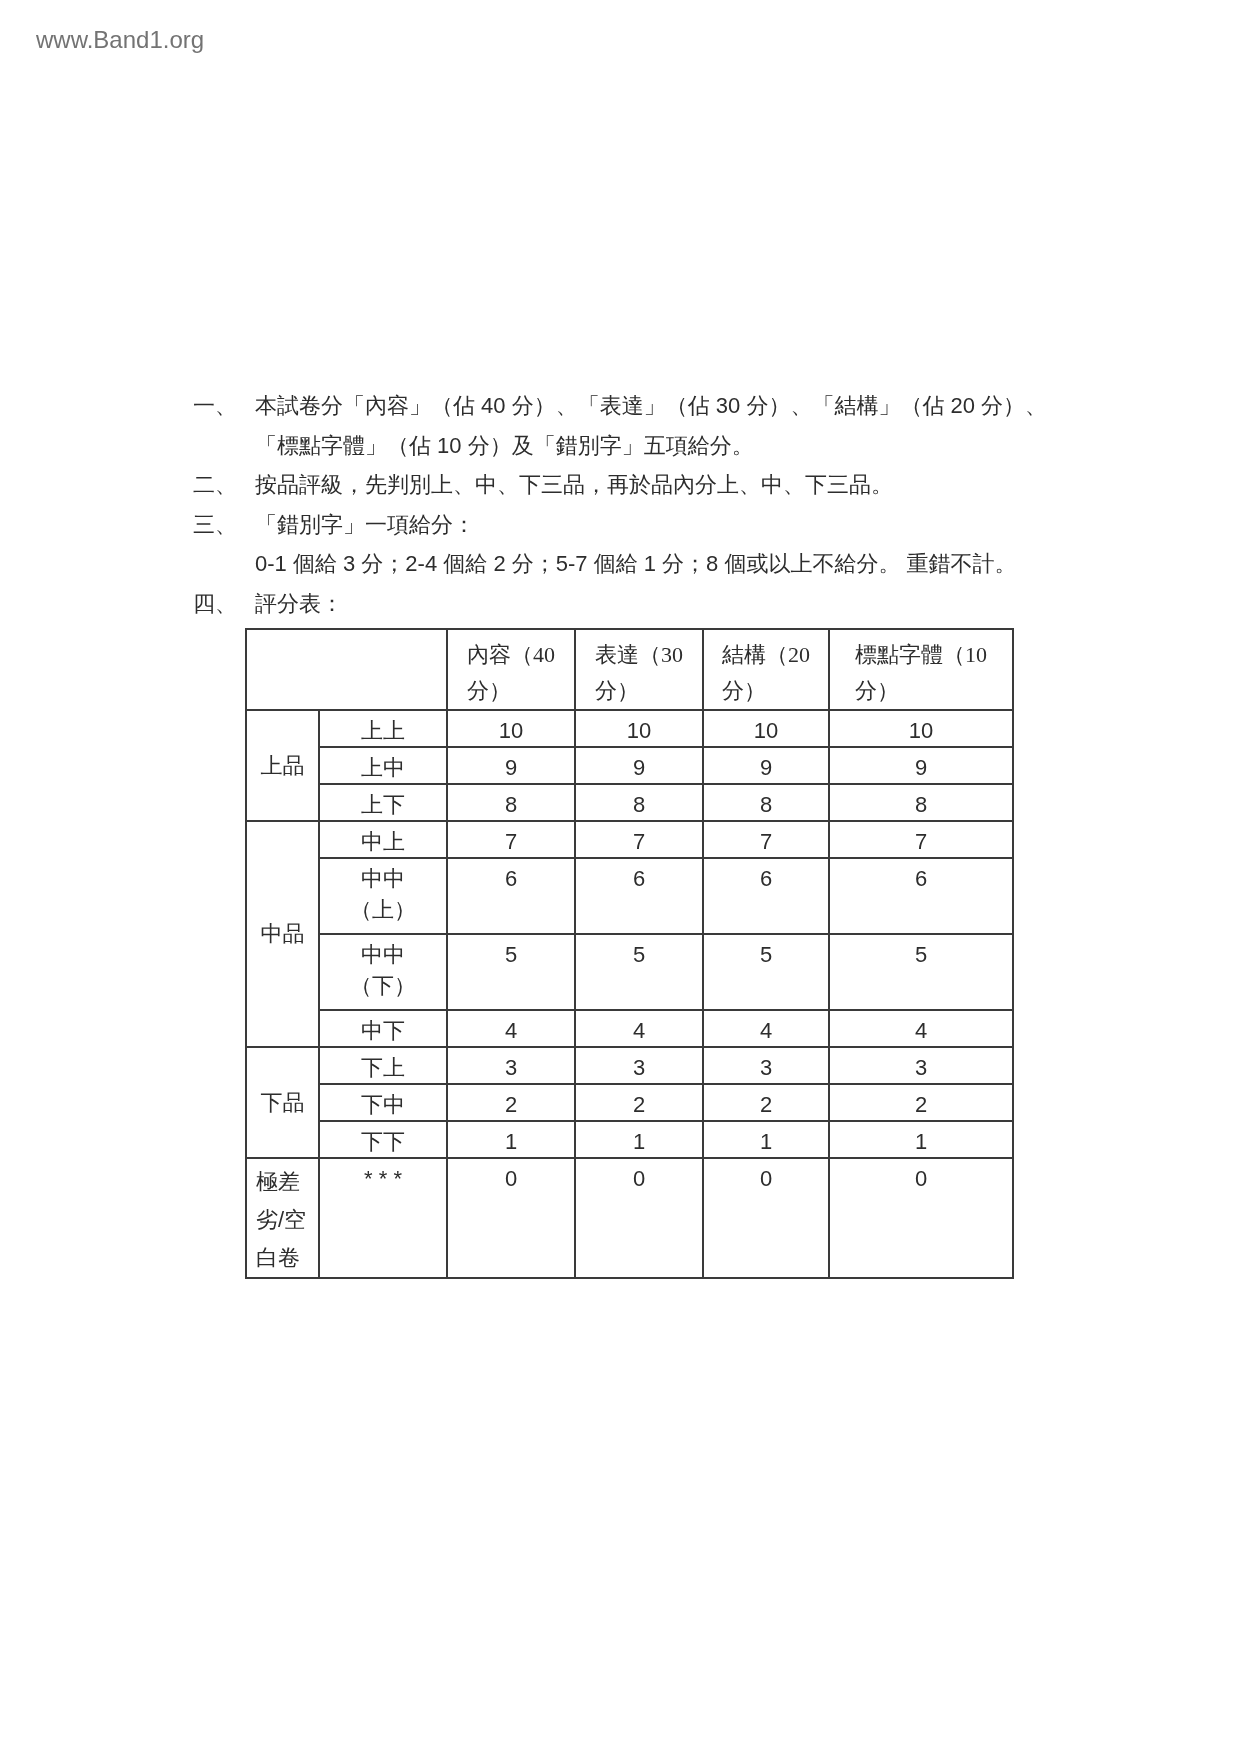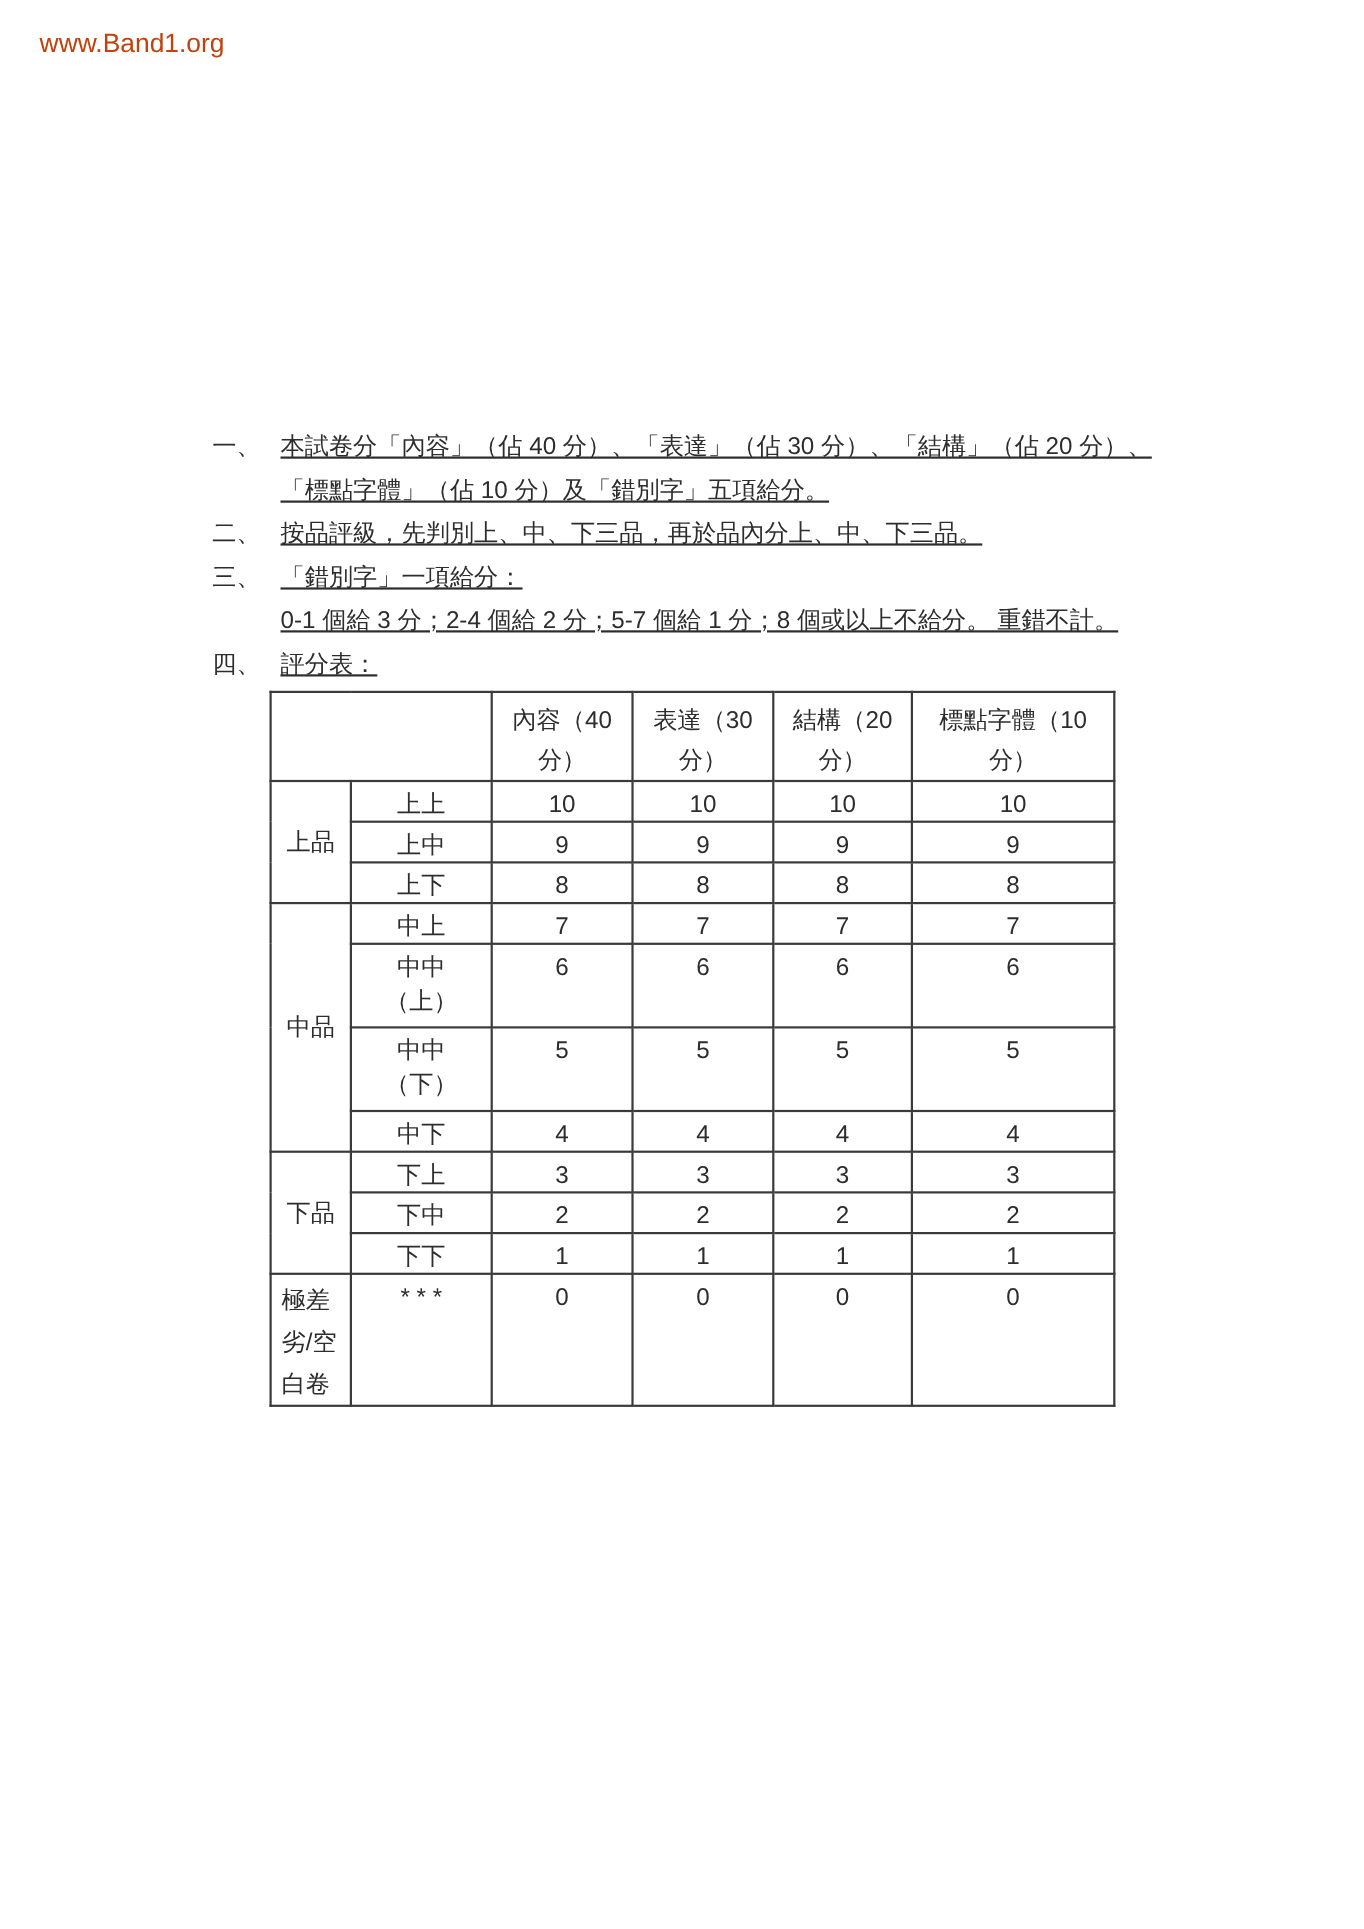--- a/index.html
+++ b/index.html
@@ -1,34 +1,34 @@
 <!DOCTYPE html>
 <html><head>
 <meta charset="utf-8">
 <style>
   html,body{margin:0;padding:0;background:#ffffff;}
   .page{
     position:relative;width:1240px;height:1754px;background:#ffffff;
     font-family:"Liberation Sans","DejaVu Sans",sans-serif;color:#2d2d2d;overflow:hidden;
   }
-  .watermark{position:absolute;left:36px;top:26px;font-size:24px;color:#c2410c;}
+  .watermark{position:absolute;left:36px;top:26px;font-size:24px;color:#737373;}
   .titles{position:absolute;left:0;top:167px;width:1132px;text-align:center;font-size:23px;line-height:39px;}
   .title-line{white-space:pre;}
   .list{position:absolute;left:193px;top:386px;width:990px;font-size:22px;}
   .list-row{display:flex;line-height:39.5px;}
   .list-num{width:62px;flex:none;}
-  .list-txt{flex:1;text-decoration:underline;}
+  .list-txt{flex:1;}
   table.score-table{
     position:absolute;left:245px;top:628px;border-collapse:collapse;table-layout:fixed;width:767px;
   }
   .score-table th,.score-table td{
     border:2px solid #3a3a3a;font-size:22px;font-weight:normal;white-space:pre-line;padding:0;
   }
   .score-table th{vertical-align:top;padding-top:7px;text-align:center;line-height:36px;}
-  .hwrap{display:inline-block;text-align:center;white-space:pre-line;}
+  .hwrap{display:inline-block;text-align:left;white-space:pre-line;font-family:Liberation Serif, serif;}
   td.level,td.score{text-align:center;vertical-align:top;padding-top:4px;line-height:31px;margin-left:29px;}
   td.group{text-align:center;vertical-align:middle;line-height:38px;}
   td.group.top{vertical-align:top;text-align:left;padding:4px 0 0 9px;}
   tr.h-head{height:75px;}
   tr.h-s{height:37px;}
   tr.h-d{height:76px;}
   tr.h-t{height:110px;}
 </style>
 </head>
 <body>

